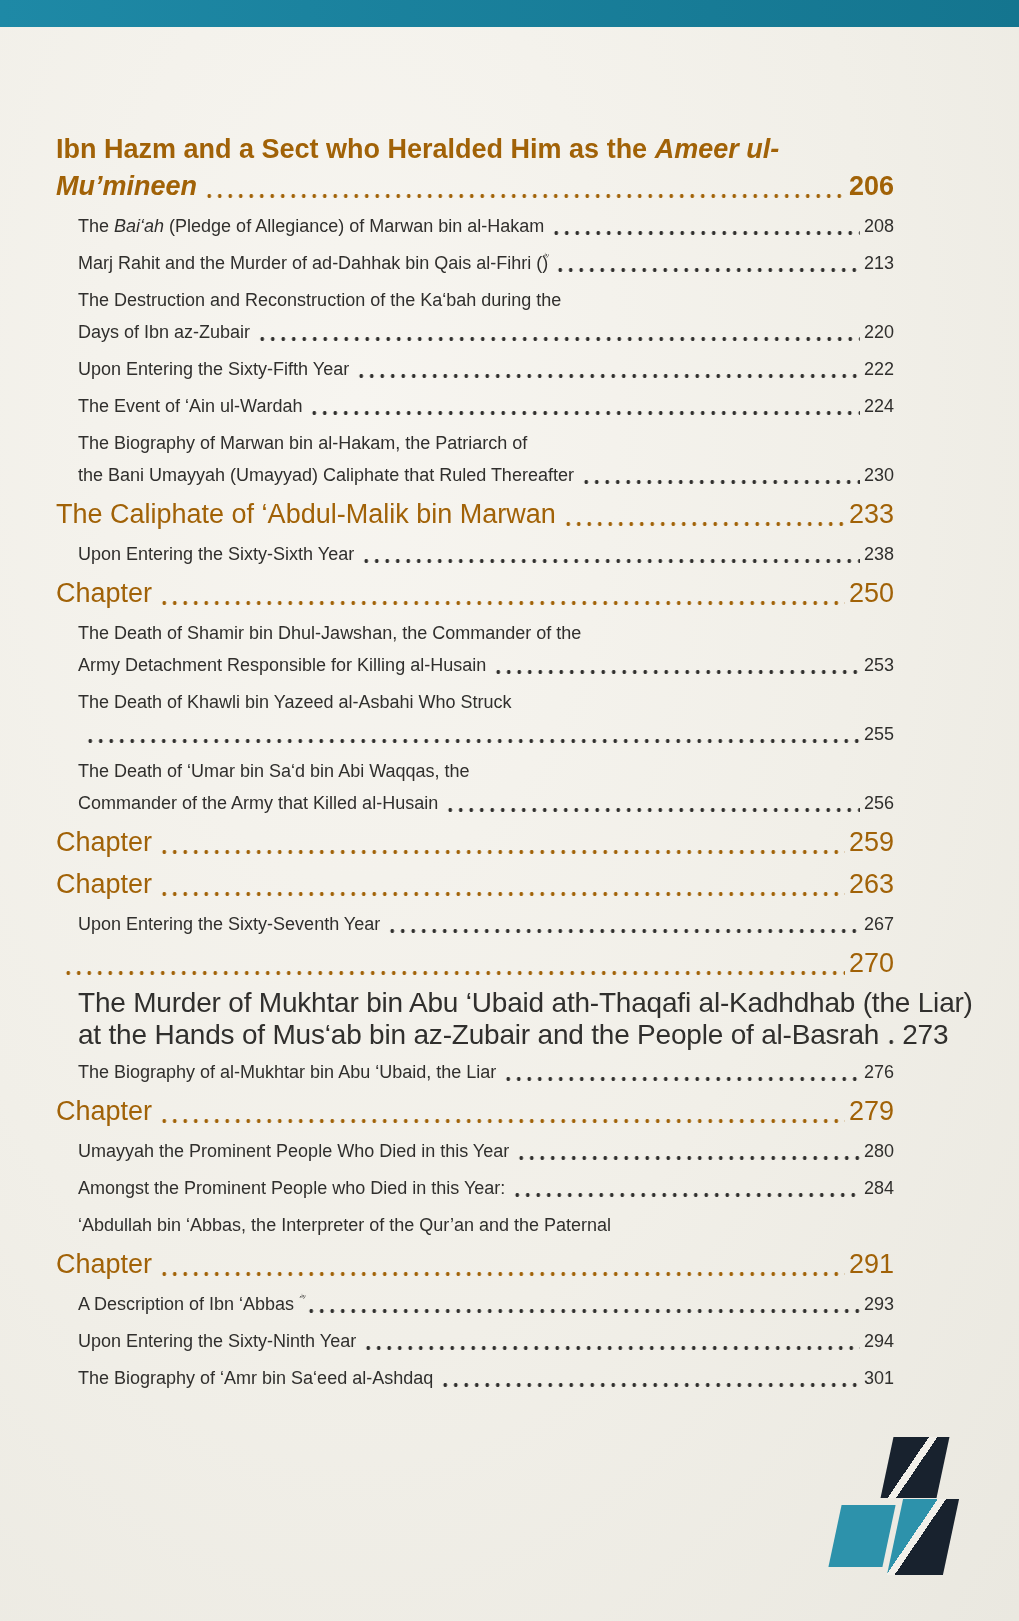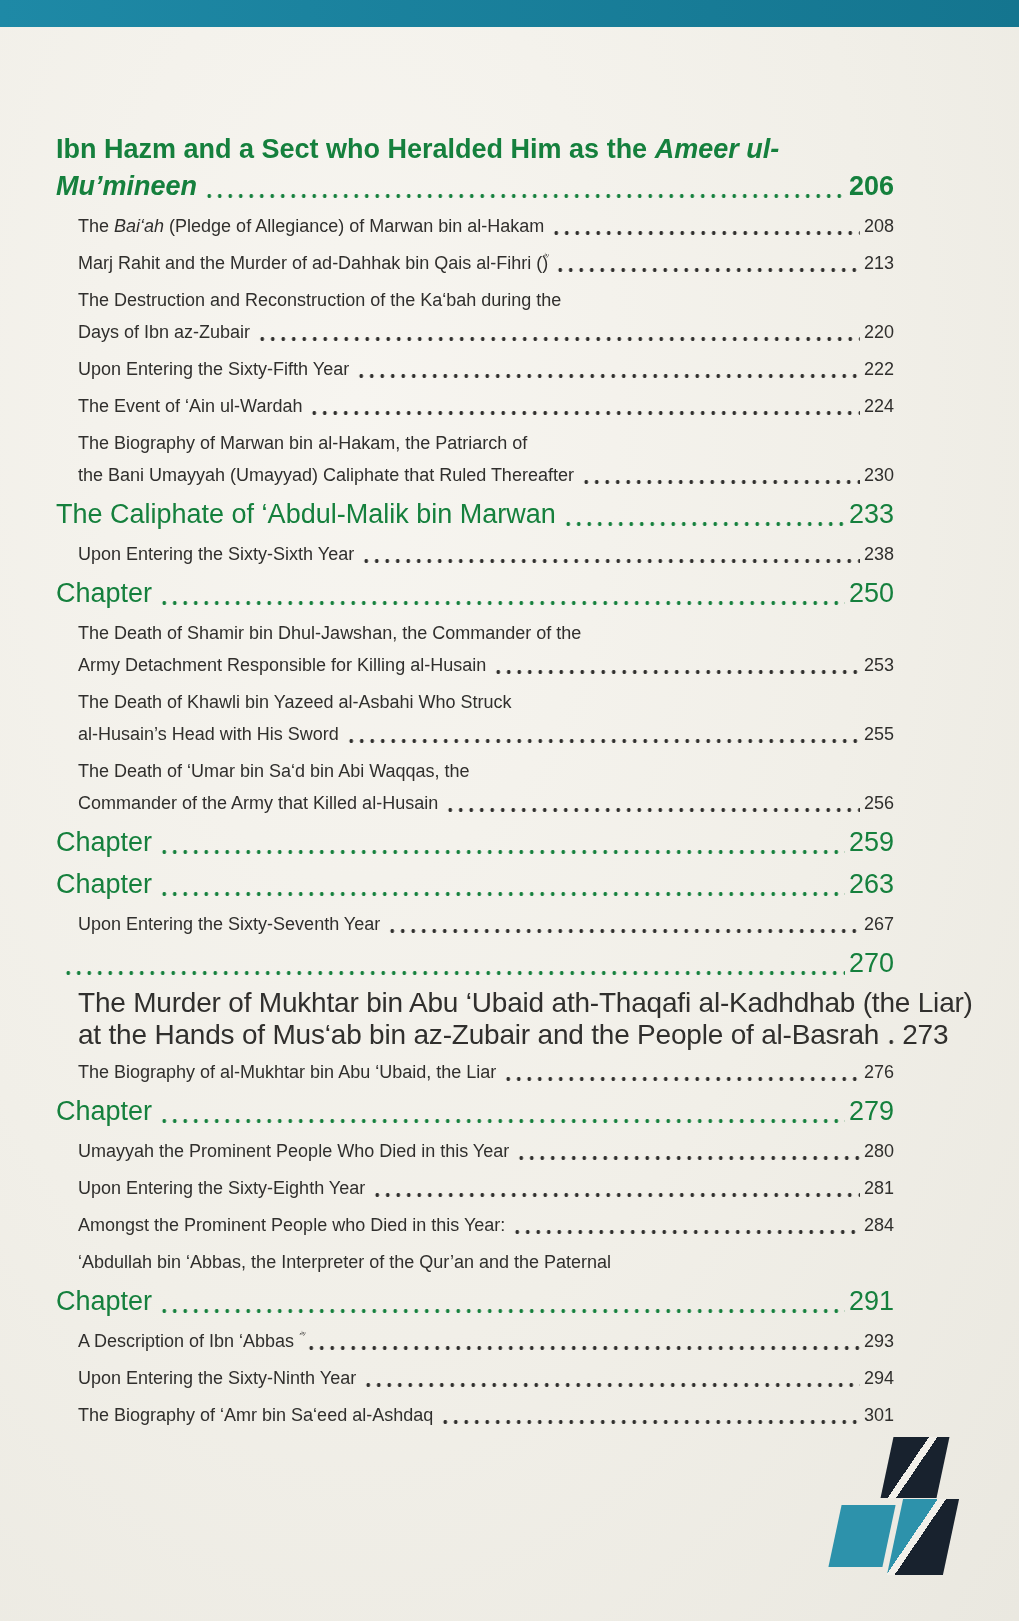--- a/index.html
+++ b/index.html
@@ -35,21 +35,21 @@
     display: flex;
     align-items: flex-end;
     white-space: nowrap;
     line-height: 32px;
     font-size: 18px;
   }
   .entry.h1 .line,
   .entry.h2 .line {
     font-size: 27px;
     line-height: 37px;
-    color: #15803d;
+    color: #a16207;
   }
   .entry.h1 .line { font-weight: bold; }
   .entry.condensed .line { font-size: 28px; letter-spacing: -0.2px; }
 
   .title { flex: 0 0 auto; }
   .it { font-style: italic; }
 
   .dots {
     flex: 1 1 auto;
     min-width: 12px;
@@ -176,21 +176,20 @@
         <span class="title"><span>Army Detachment Responsible for Killing al-Husain</span></span>
         <span class="dots"></span>
         <span class="pg">253</span>
       </div>
     </div>
     <div class="entry body">
       <div class="line">
         <span class="title"><span>The Death of Khawli bin Yazeed al-Asbahi Who Struck</span></span>
       </div>
       <div class="line">
-        <span class="title"><span>al-Husain’s Head with His Sword</span></span>
         <span class="dots"></span>
         <span class="pg">255</span>
       </div>
     </div>
     <div class="entry body">
       <div class="line">
         <span class="title"><span>The Death of ‘Umar bin Sa‘d bin Abi Waqqas, the</span></span>
       </div>
       <div class="line">
         <span class="title"><span>Commander of the Army that Killed al-Husain</span></span>
@@ -247,27 +246,20 @@
         <span class="title"><span>Chapter</span></span>
         <span class="dots"></span>
         <span class="pg">279</span>
       </div>
     </div>
     <div class="entry body">
       <div class="line">
         <span class="title"><span>Umayyah the Prominent People Who Died in this Year</span></span>
         <span class="dots"></span>
         <span class="pg">280</span>
-      </div>
-    </div>
-    <div class="entry body">
-      <div class="line">
-        <span class="title"><span>Upon Entering the Sixty-Eighth Year</span></span>
-        <span class="dots"></span>
-        <span class="pg">281</span>
       </div>
     </div>
     <div class="entry body">
       <div class="line">
         <span class="title"><span>Amongst the Prominent People who Died in this Year:</span></span>
         <span class="dots"></span>
         <span class="pg">284</span>
       </div>
     </div>
     <div class="entry body">

